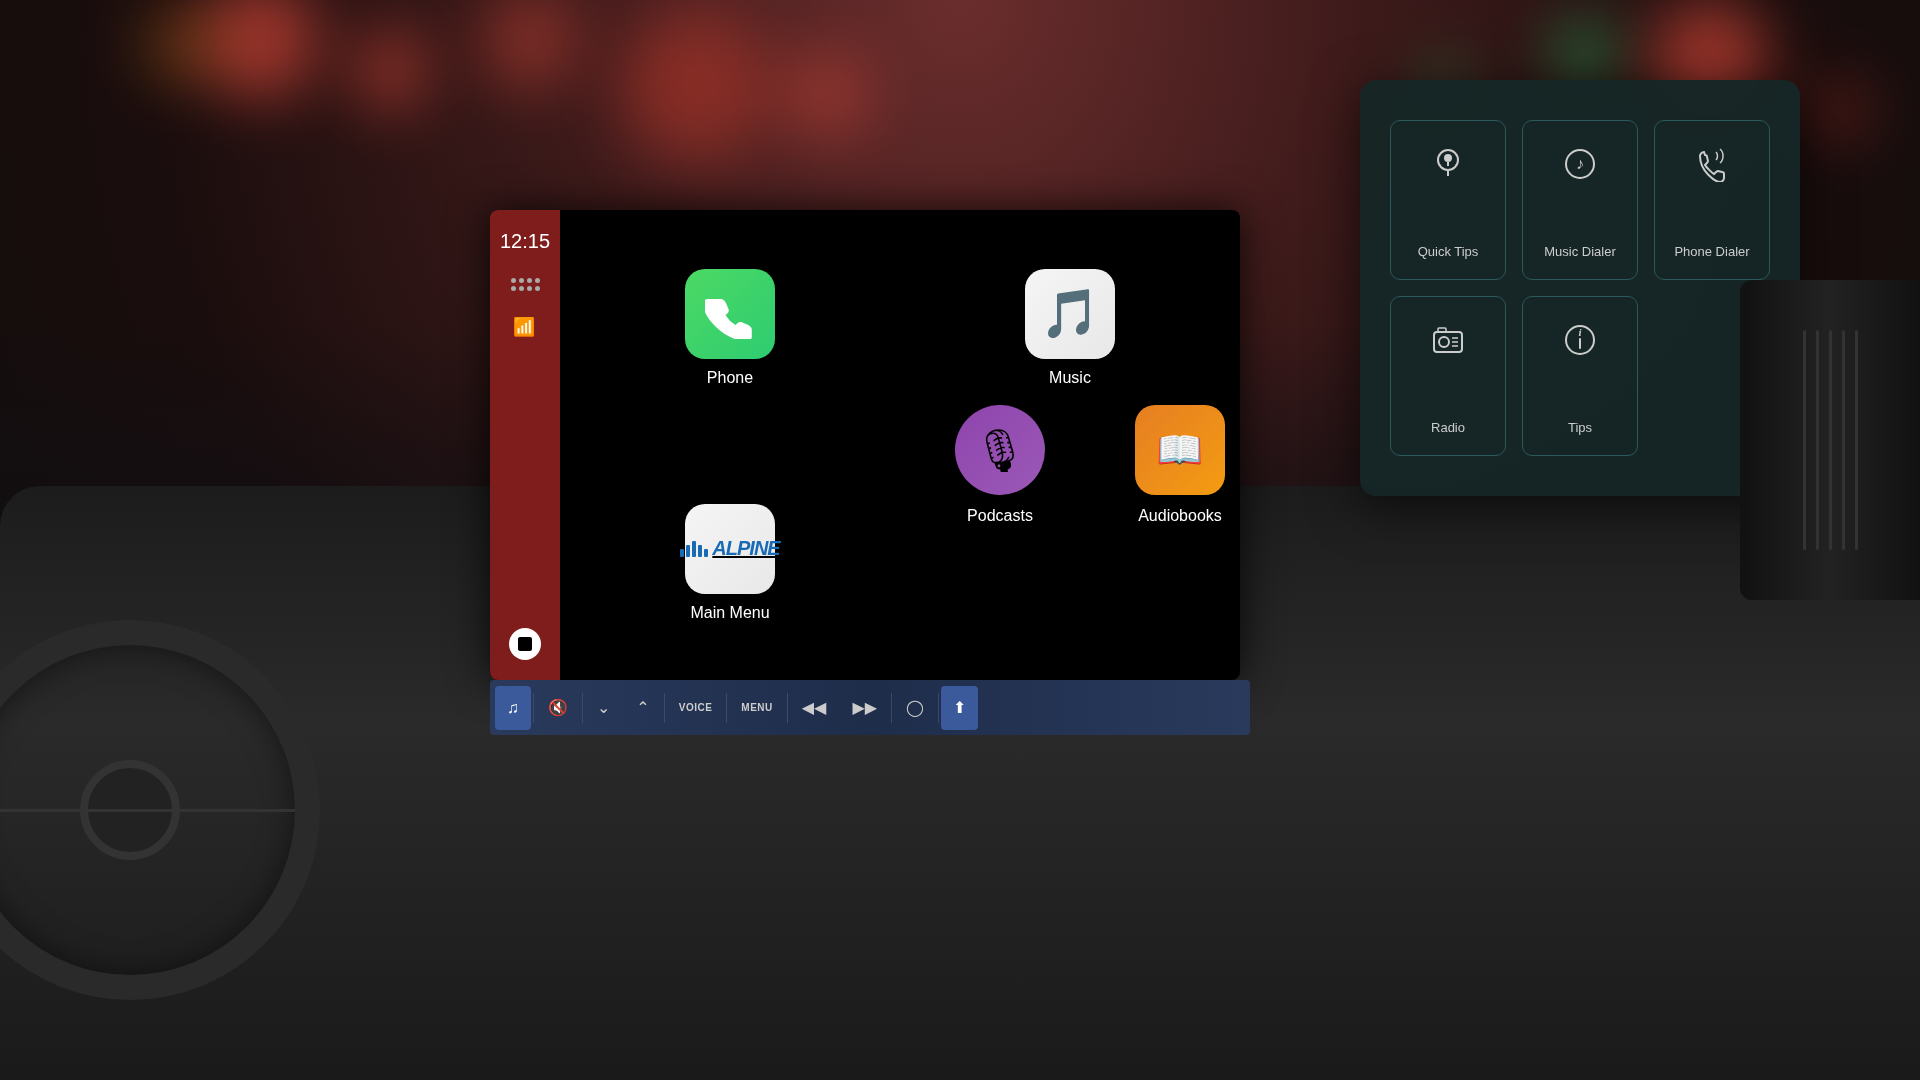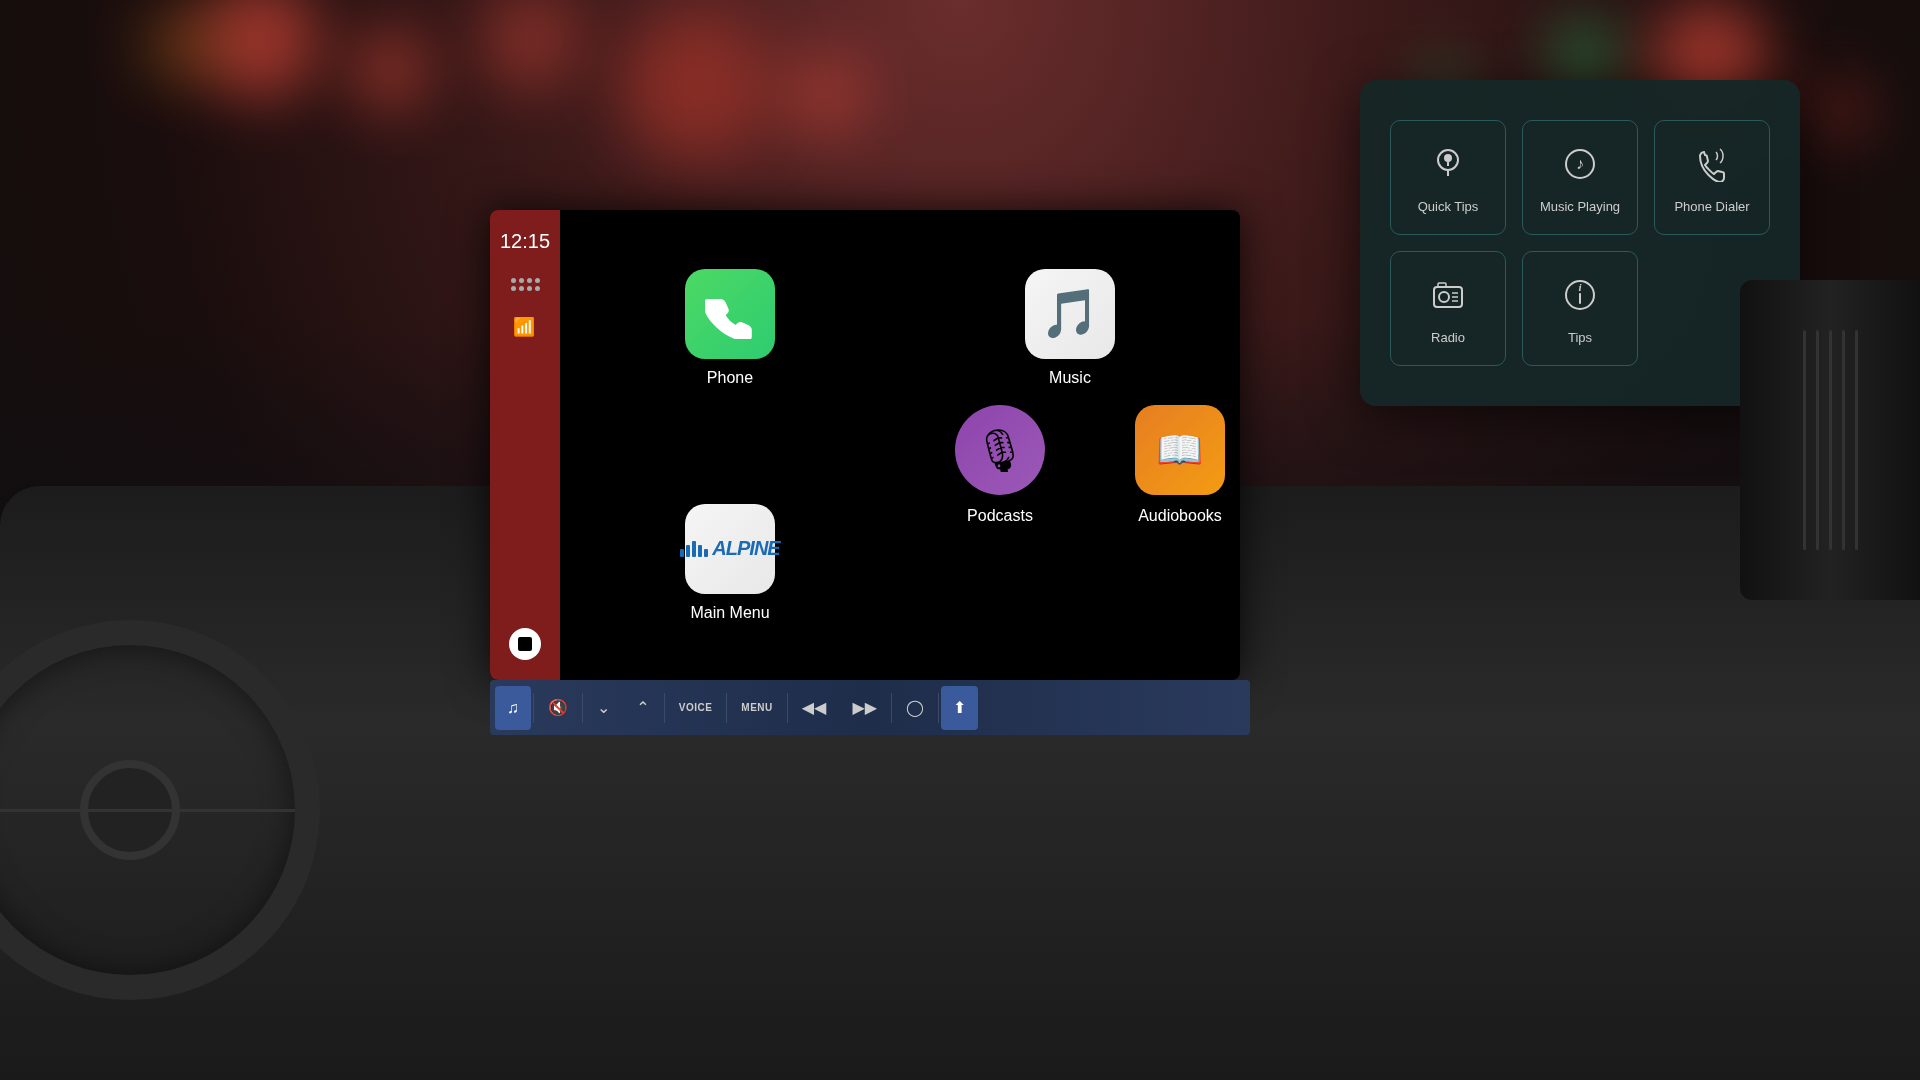--- a/index.html
+++ b/index.html
@@ -289,29 +289,31 @@
       justify-content: center;
       font-size: 28px;
       color: #ccc;
     }
 
     .popup-label {
       color: #ccc;
       font-size: 13px;
       text-align: right;
       line-height: 1.3;
+      margin-top: 45px;
     }
 
     
     .alpine-logo {
       display: flex;
       align-items: flex-end;
       justify-content: center;
       flex-direction: column;
       gap: 4px;
+      text-decoration: underline;
     }
     .alpine-logo-text {
       font-size: 22px;
       font-weight: 700;
       color: #1a6bb5;
       letter-spacing: -1px;
       font-style: italic;
     }
   </style>
 </head>
@@ -455,21 +457,21 @@
       <span class="popup-label">Quick Tips</span>
     </div>
 
     <div class="popup-item">
       <div class="popup-icon">
         <svg width="36" height="36" viewBox="0 0 36 36">
           <circle cx="18" cy="18" r="14" fill="none" stroke="#ccc" stroke-width="2"></circle>
           <text x="18" y="23" text-anchor="middle" font-size="16" fill="#ccc">♪</text>
         </svg>
       </div>
-      <span class="popup-label">Music Playing</span>
+      <span class="popup-label">Music Dialer</span>
     </div>
 
 
     <div class="popup-item">
       <div class="popup-icon">
         <svg width="36" height="36" viewBox="0 0 36 36">
           <path d="M10 6 C8 6 6 8 6 10 C6 26 22 36 26 36 C28 36 30 34 30 32 L30 28 C30 27 29 26 28 26 L24 25 C23 25 22 26 21 27 L20 28 C18 27 12 21 11 19 L12 18 C13 17 14 16 14 15 L13 11 C13 10 12 9 11 9 L10 6 Z" fill="none" stroke="#ccc" stroke-width="2"></path>
           <path d="M22 6 C24 8 24 12 22 14" fill="none" stroke="#ccc" stroke-width="1.5"></path>
           <path d="M26 3 C30 6 30 14 26 17" fill="none" stroke="#ccc" stroke-width="1.5"></path>
         </svg>

